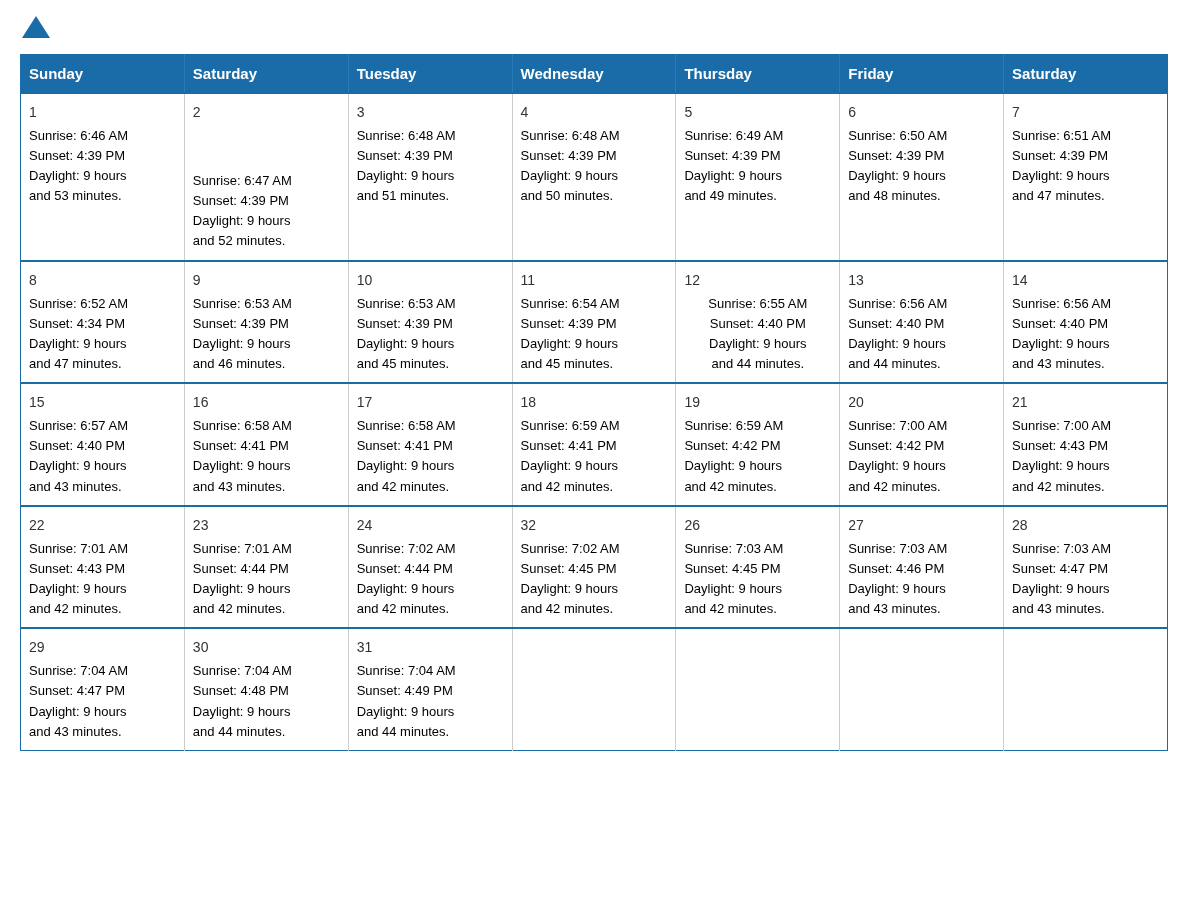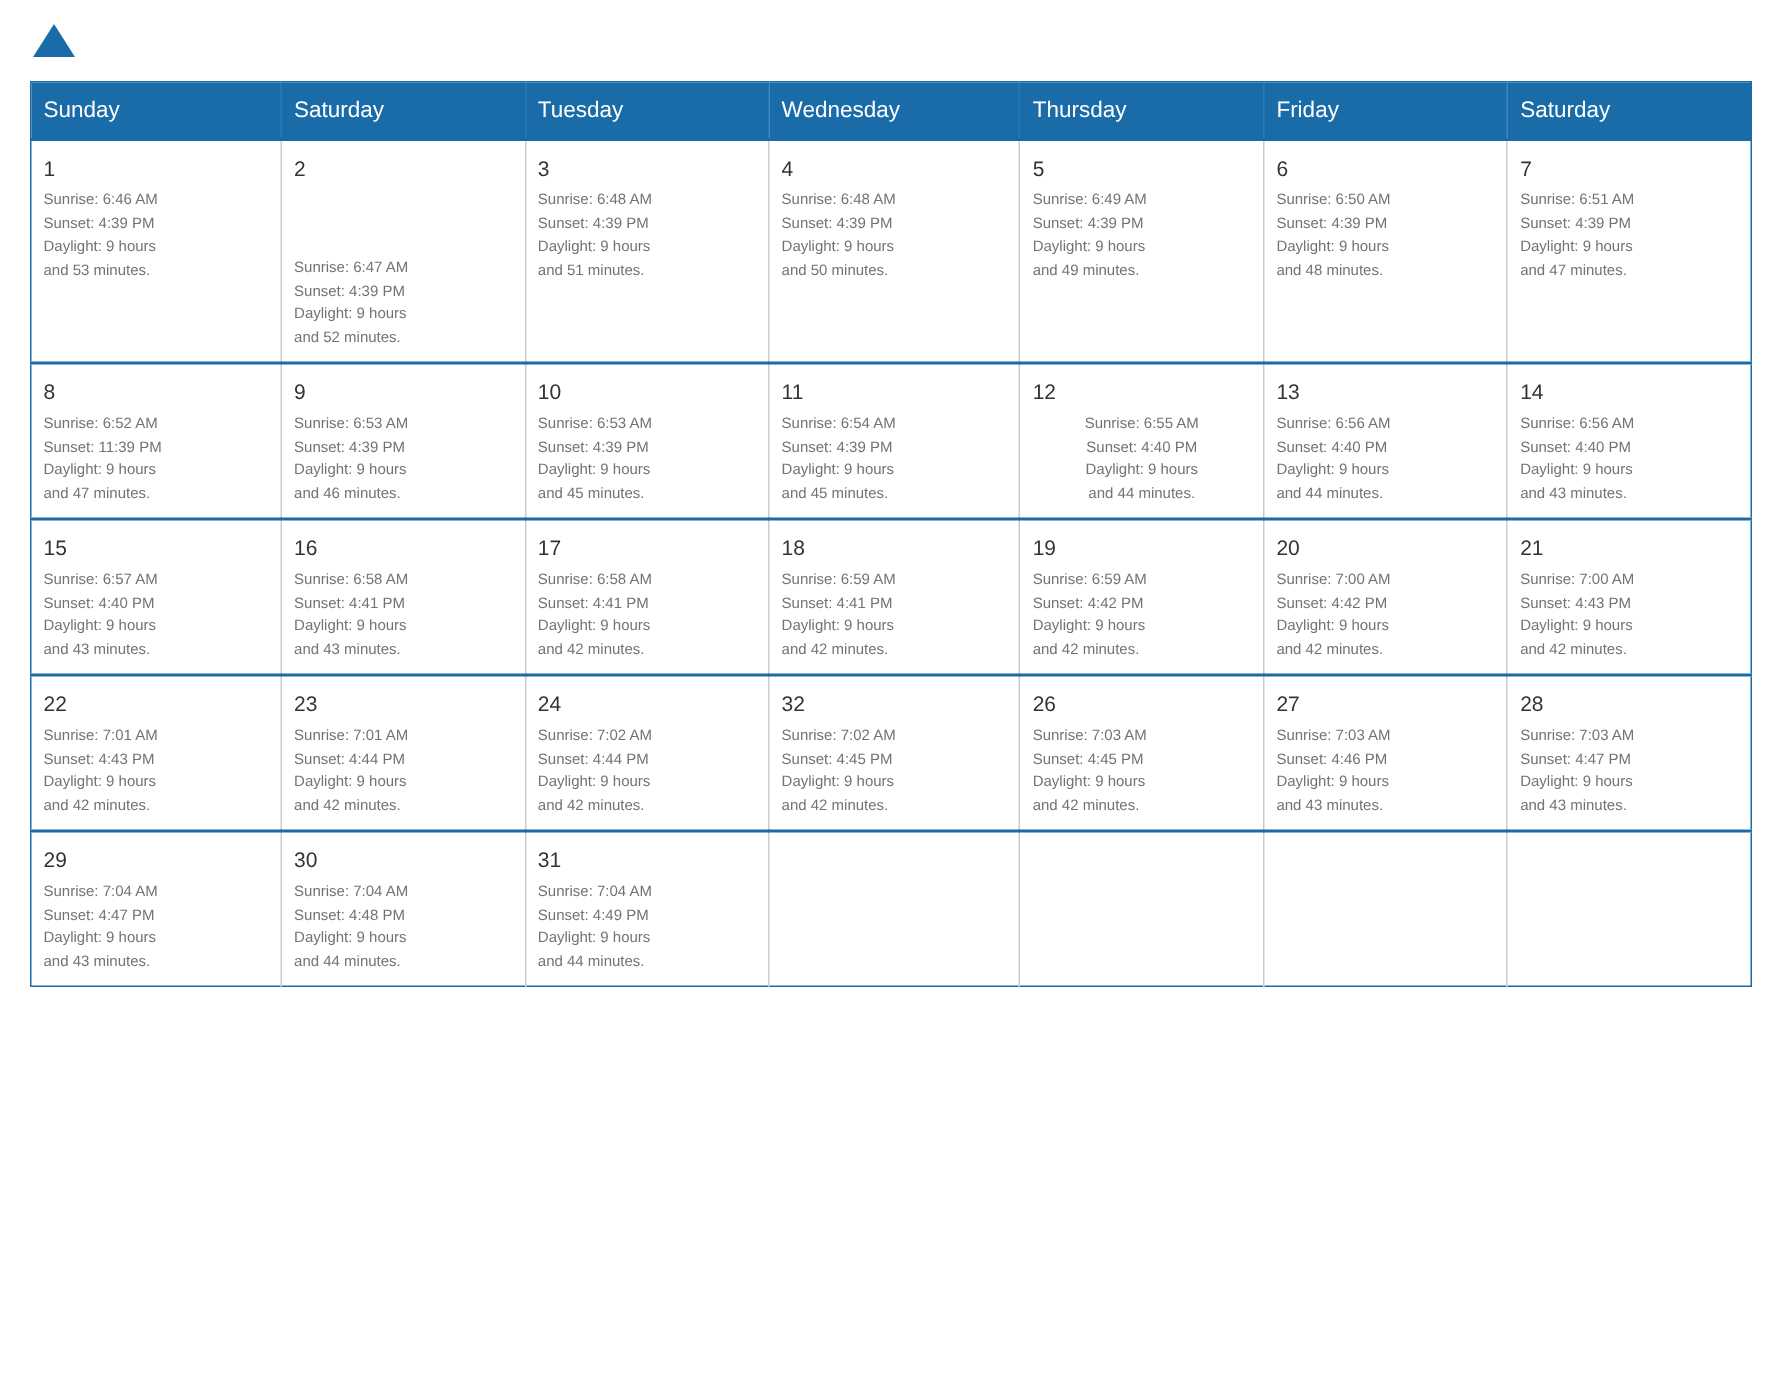--- a/index.html
+++ b/index.html
@@ -65,21 +65,21 @@
       width: 100%;
       border-collapse: collapse;
       border: 1px solid #1a6ca8;
     }
     thead tr {
       background-color: #1a6ca8;
     }
     thead th {
       color: #ffffff;
       font-size: 15px;
-      font-weight: normal;
+      font-weight: bold;
       padding: 10px 8px;
       text-align: left;
       border-right: 1px solid #2a7ab8;
     }
     thead th:last-child {
       border-right: none;
     }
     tbody tr {
       border-top: 2px solid #1a6ca8;
     }
@@ -95,22 +95,22 @@
     tbody td:last-child {
       border-right: none;
     }
     .day-number {
       font-size: 14px;
       font-weight: normal;
       display: block;
       margin-bottom: 3px;
     }
     .day-info {
-      font-size: 10px;
-      color: #737373;
+      font-size: 13px;
+      color: #000000;
       line-height: 1.55;
     }
   </style>
 </head>
 <body>
 
 <div class="header">
   <div class="logo">
     <div class="logo-top">
       <span class="logo-general"></span>
@@ -185,21 +185,21 @@
           <div class="day-info" style="white-space: pre-line;">Sunrise: 6:51 AM
 Sunset: 4:39 PM
 Daylight: 9 hours
 and 47 minutes.</div>
         </td>
       </tr>
       <tr>
         <td>
           <span class="day-number">8</span>
           <div class="day-info" style="white-space: pre-line;">Sunrise: 6:52 AM
-Sunset: 11:39 PM
+Sunset: 4:34 PM
 Daylight: 9 hours
 and 47 minutes.</div>
         </td>
         <td>
           <span class="day-number">9</span>
           <div class="day-info" style="white-space: pre-line;">Sunrise: 6:53 AM
 Sunset: 4:39 PM
 Daylight: 9 hours
 and 46 minutes.</div>
         </td>

